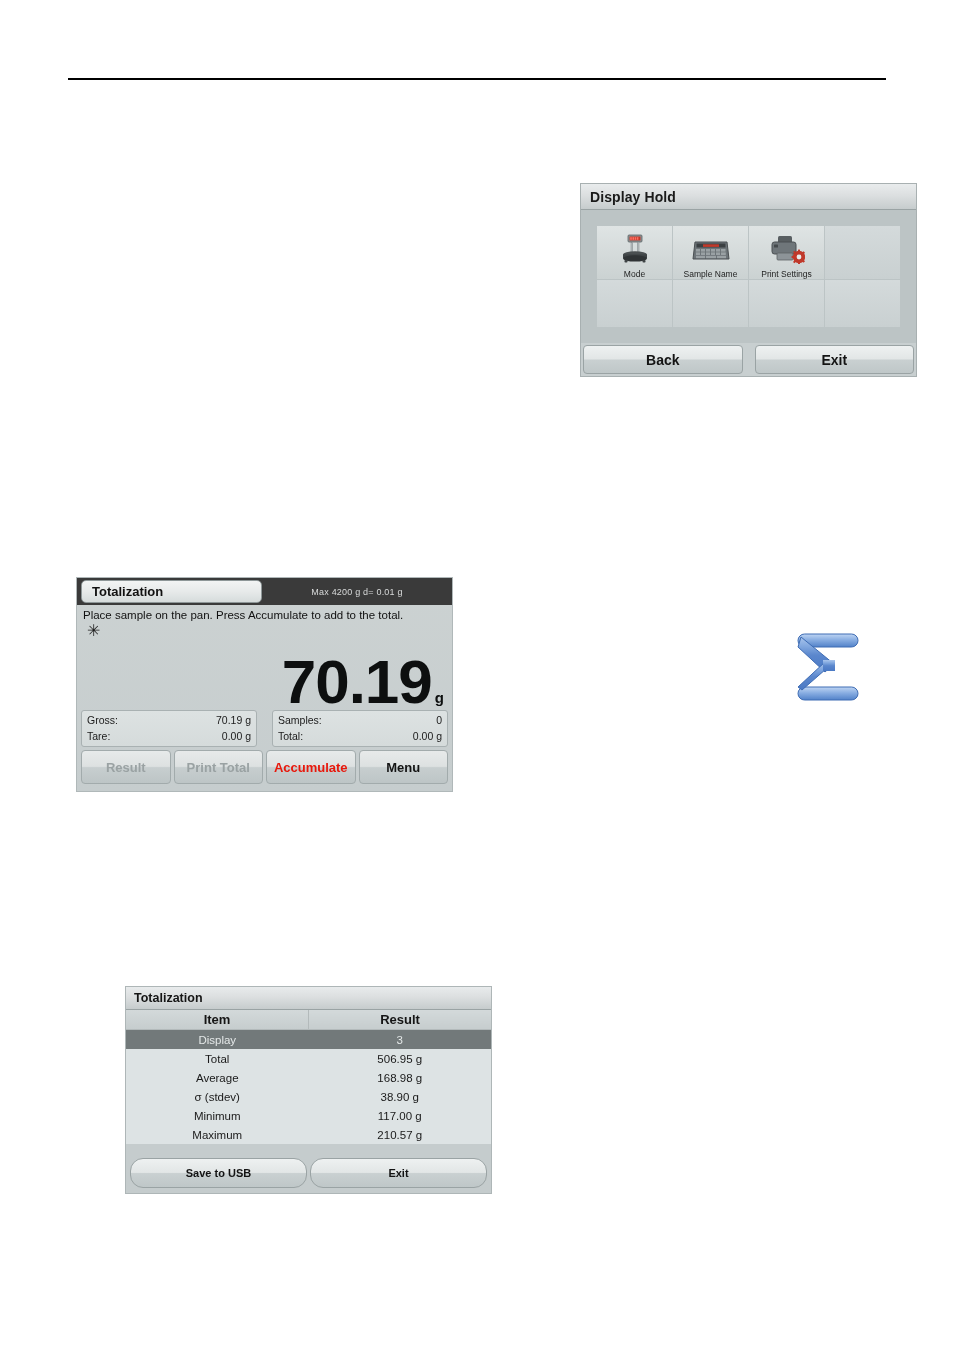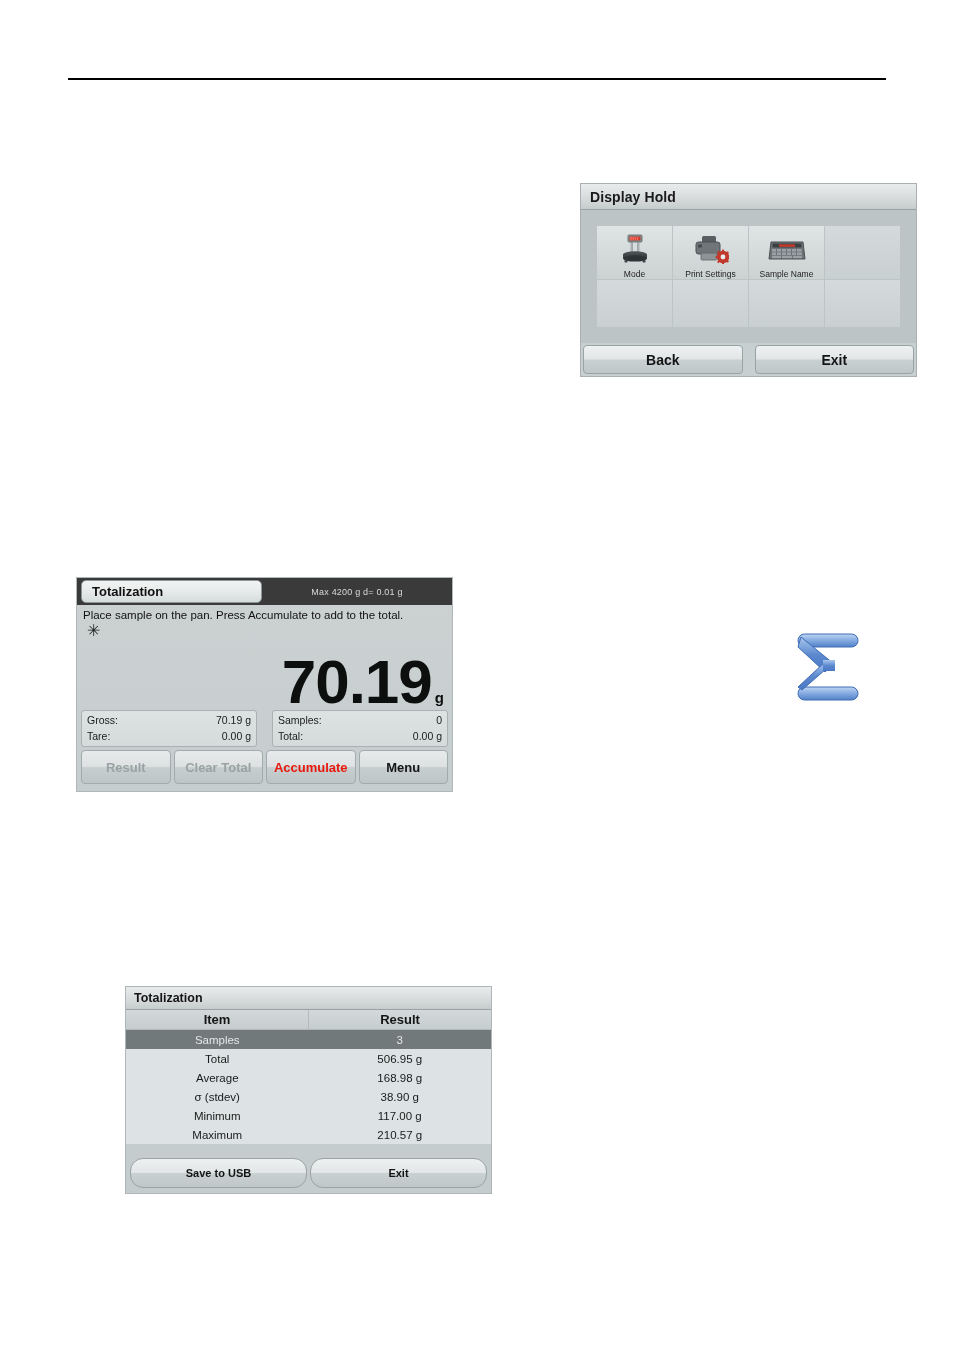--- a/index.html
+++ b/index.html
@@ -350,46 +350,20 @@
           <rect x="13" y="8" width="1.7" height="11" fill="#b9bfc1" stroke="#7d8487" stroke-width="0.5"></rect>
           <rect x="19.3" y="8" width="1.7" height="11" fill="#b9bfc1" stroke="#7d8487" stroke-width="0.5"></rect>
           <ellipse cx="17" cy="20.4" rx="12" ry="3.2" fill="#4a4f51"></ellipse>
           <rect x="5" y="20.4" width="24" height="4" fill="#3e4345"></rect>
           <ellipse cx="17" cy="24.4" rx="12" ry="3.2" fill="#2f3335"></ellipse>
           <rect x="6.5" y="26" width="3" height="2.6" rx="0.8" fill="#3e4345"></rect>
           <rect x="24.5" y="26" width="3" height="2.6" rx="0.8" fill="#3e4345"></rect>
         </svg>
       </span>
       <span class="dh-label">Mode</span>
-    </div>
-
-    <div class="dh-cell">
-      <span class="dh-icon">
-        <svg width="36" height="30" viewBox="0 0 36 30">
-          <rect x="9" y="2" width="14" height="7" rx="1.5" fill="#585e61"></rect>
-          <rect x="3" y="8" width="24" height="12" rx="2.5" fill="#6f767a" stroke="#4a4f52" stroke-width="1"></rect>
-          <rect x="5" y="10.5" width="4" height="3" rx="0.6" fill="#454a4d"></rect>
-          <rect x="8" y="19" width="16" height="7" rx="1" fill="#8d9498" stroke="#5d6366" stroke-width="0.8"></rect>
-          <g transform="translate(24,17)">
-            <circle cx="6" cy="6" r="6.2" fill="#c0392b"></circle>
-            <circle cx="6" cy="6" r="2.4" fill="#e8ecec"></circle>
-            <g fill="#c0392b">
-              <rect x="5" y="-1.4" width="2" height="3"></rect>
-              <rect x="5" y="10.4" width="2" height="3"></rect>
-              <rect x="-1.4" y="5" width="3" height="2"></rect>
-              <rect x="10.4" y="5" width="3" height="2"></rect>
-              <rect x="0.3" y="0.3" width="2.6" height="2" transform="rotate(45 1.6 1.3)"></rect>
-              <rect x="9.1" y="9.1" width="2.6" height="2" transform="rotate(45 10.4 10.1)"></rect>
-              <rect x="9.1" y="0.9" width="2.6" height="2" transform="rotate(-45 10.4 1.9)"></rect>
-              <rect x="0.3" y="9.7" width="2.6" height="2" transform="rotate(-45 1.6 10.7)"></rect>
-            </g>
-          </g>
-        </svg>
-      </span>
-      <span class="dh-label">Print Settings</span>
     </div>
 
     <div class="dh-cell">
       <span class="dh-icon">
         <svg width="38" height="26" viewBox="0 0 38 26">
           <path d="M3 6 L35 6 L37 23 L1 23 Z" fill="#6d7478" stroke="#4a4f52" stroke-width="1"></path>
           <rect x="4.5" y="7.5" width="29" height="4" fill="#3a3f42"></rect>
           <rect x="11" y="8.3" width="16" height="2.6" fill="#c0392b"></rect>
           <g fill="#9aa1a4">
             <rect x="4" y="13" width="4" height="2.6"></rect>
@@ -406,20 +380,46 @@
               <rect x="29" y="16.4" width="4.8" height="2.6"></rect>
             <rect x="4" y="19.8" width="9" height="2.4"></rect>
               <rect x="14" y="19.8" width="10" height="2.4"></rect>
             <rect x="25" y="19.8" width="9" height="2.4"></rect>
           </g>
         </svg>
       </span>
       <span class="dh-label">Sample Name</span>
     </div>
 
+    <div class="dh-cell">
+      <span class="dh-icon">
+        <svg width="36" height="30" viewBox="0 0 36 30">
+          <rect x="9" y="2" width="14" height="7" rx="1.5" fill="#585e61"></rect>
+          <rect x="3" y="8" width="24" height="12" rx="2.5" fill="#6f767a" stroke="#4a4f52" stroke-width="1"></rect>
+          <rect x="5" y="10.5" width="4" height="3" rx="0.6" fill="#454a4d"></rect>
+          <rect x="8" y="19" width="16" height="7" rx="1" fill="#8d9498" stroke="#5d6366" stroke-width="0.8"></rect>
+          <g transform="translate(24,17)">
+            <circle cx="6" cy="6" r="6.2" fill="#c0392b"></circle>
+            <circle cx="6" cy="6" r="2.4" fill="#e8ecec"></circle>
+            <g fill="#c0392b">
+              <rect x="5" y="-1.4" width="2" height="3"></rect>
+              <rect x="5" y="10.4" width="2" height="3"></rect>
+              <rect x="-1.4" y="5" width="3" height="2"></rect>
+              <rect x="10.4" y="5" width="3" height="2"></rect>
+              <rect x="0.3" y="0.3" width="2.6" height="2" transform="rotate(45 1.6 1.3)"></rect>
+              <rect x="9.1" y="9.1" width="2.6" height="2" transform="rotate(45 10.4 10.1)"></rect>
+              <rect x="9.1" y="0.9" width="2.6" height="2" transform="rotate(-45 10.4 1.9)"></rect>
+              <rect x="0.3" y="9.7" width="2.6" height="2" transform="rotate(-45 1.6 10.7)"></rect>
+            </g>
+          </g>
+        </svg>
+      </span>
+      <span class="dh-label">Print Settings</span>
+    </div>
+
     <div class="dh-cell blank-col"></div>
     <div class="dh-cell empty"></div>
     <div class="dh-cell empty"></div>
     <div class="dh-cell empty"></div>
     <div class="dh-cell blank-col"></div>
   </div>
 
   <div class="dh-buttons">
     <div class="dh-btn">Back</div>
     <div class="dh-btn">Exit</div>
@@ -461,21 +461,21 @@
       </div>
       <div class="tz-info-line">
         <span>Total:</span>
         <span>0.00 g</span>
       </div>
     </div>
   </div>
 
   <div class="tz-buttons">
     <div class="tz-btn disabled">Result</div>
-    <div class="tz-btn disabled">Clear Total</div>
+    <div class="tz-btn disabled">Print Total</div>
     <div class="tz-btn accent">Accumulate</div>
     <div class="tz-btn">Menu</div>
   </div>
 </div>
 
 <div id="sigma-logo">
   <svg width="80" height="76" viewBox="0 0 80 76">
     <defs>
       <linearGradient id="sigGrad" x1="0" y1="0" x2="0" y2="1">
         <stop offset="0%" stop-color="#a9c5ec"></stop>
@@ -510,21 +510,21 @@
 
   <table class="res-table">
     <thead>
       <tr>
         <th>Item</th>
         <th>Result</th>
       </tr>
     </thead>
     <tbody>
       <tr class="highlight">
-        <td>Samples</td>
+        <td>Display</td>
         <td>3</td>
       </tr>
       <tr>
         <td>Total</td>
         <td>506.95 g</td>
       </tr>
       <tr>
         <td>Average</td>
         <td>168.98 g</td>
       </tr>

